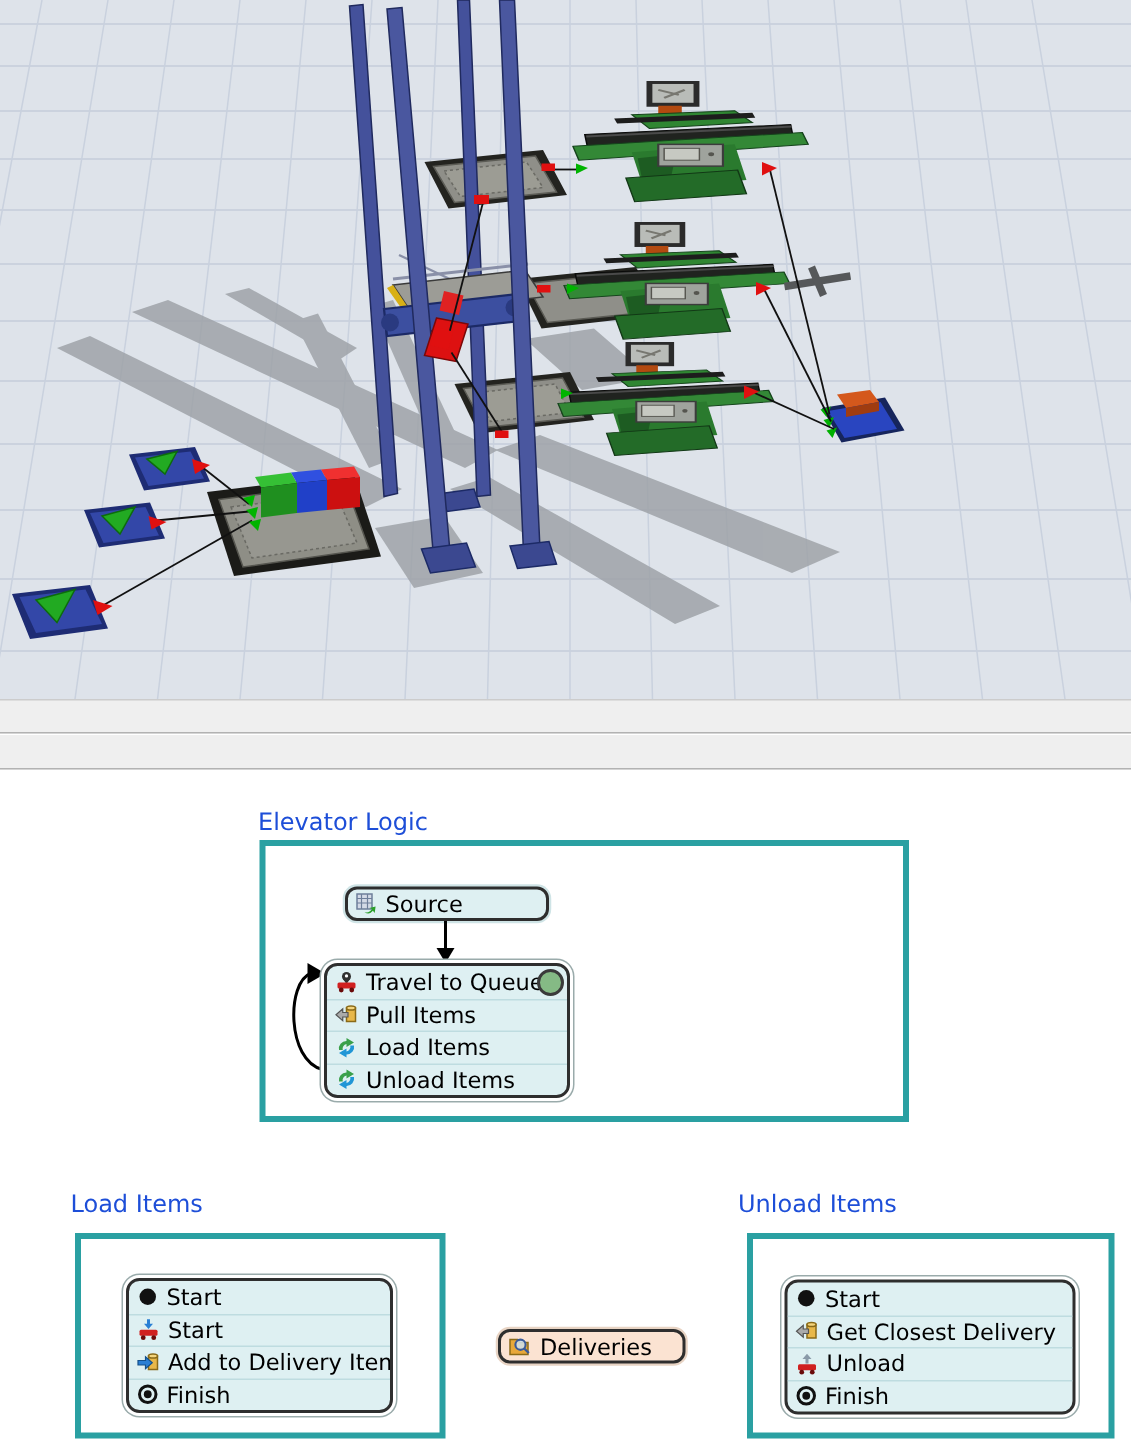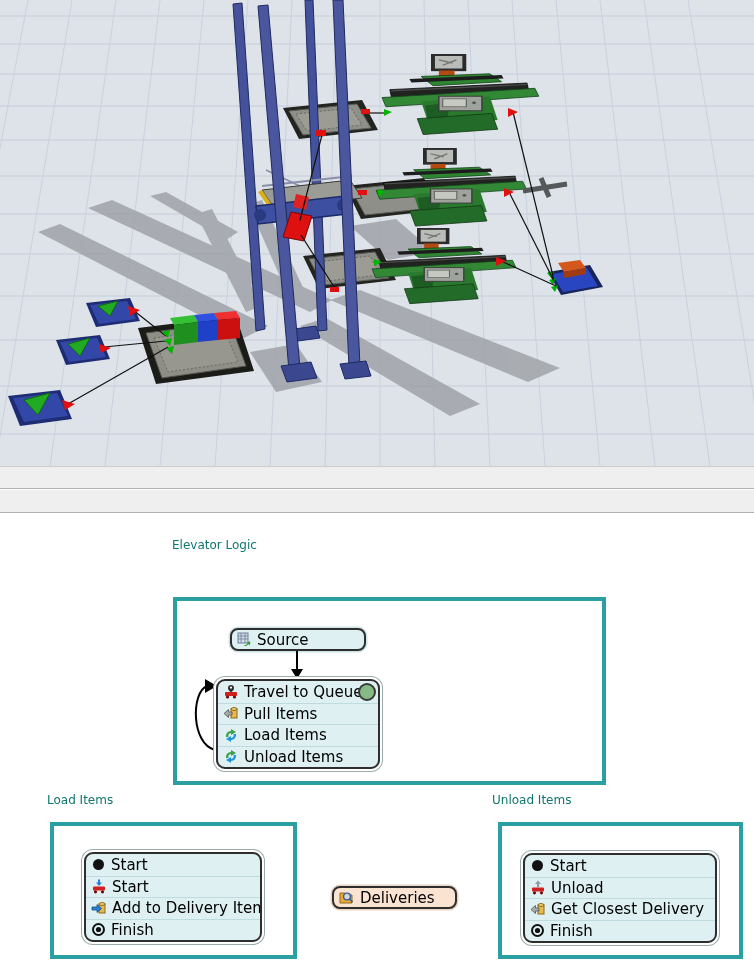--- a/index.html
+++ b/index.html
@@ -9,21 +9,21 @@
   
   .view3d { position:absolute; left:0; top:0; width:754px; height:466px; background:#dee3ea; }
   .view3d svg { display:block; }
 
   
   .splitter { position:absolute; left:0; width:754px; height:23px; background:#efefef; border-bottom:1px solid #b2b2b2; }
   .splitter.s1 { top:466px; border-top:1px solid #cccccc; }
   .splitter.s2 { top:490px; }
 
   
-  .flow-title { position:absolute; font-size:12px; color:#0f766e; white-space:nowrap; }
+  .flow-title { position:absolute; font-size:16px; color:#1d4ed8; white-space:nowrap; }
   .container-box { position:absolute; border:4px solid #2aa0a2; background:#ffffff; }
 
   .act-stack {
     position:absolute; background:#def0f2; border:2px solid #2e2e2e; border-radius:9px;
     box-shadow:0 0 0 2px #ffffff, 0 0 0 3px #9aabab; overflow:hidden;
   }
   .act-row { display:flex; align-items:center; height:21.5px; padding:0 5px; gap:5px; font-size:15px; color:#000; white-space:nowrap; }
   .act-row + .act-row { border-top:1px solid #bedce0; }
   .act-row svg { flex:0 0 auto; }
 
@@ -244,21 +244,21 @@
         <polygon points="374,259 382,262 374,266"></polygon>
       </g>
     </svg>
   </div>
 
   <div class="splitter s1"></div>
   <div class="splitter s2"></div>
 
   <div class="flow-title" style="left:172px; top:538px;">Elevator Logic</div>
 
-  <div class="container-box" style="left:173px; top:597px; width:433px; height:188px;">
+  <div class="container-box" style="left:173px; top:560px; width:433px; height:188px;">
 
     <div class="act-single" style="left:53px; top:27px; width:136px;">
       <svg width="15" height="15" viewBox="0 0 15 15">
         <rect x="1" y="1" width="10" height="10" fill="#d3dae6" stroke="#6e7f9a" stroke-width="1"></rect>
         <path d="M1,4 H11 M1,7 H11 M4,1 V11 M8,1 V11" stroke="#6e7f9a" stroke-width="0.8"></path>
         <path d="M6,13 Q9,14 11,11 L9.2,10.4 L13.4,9.4 L12.8,13.6 L11.6,12.2 Q9,15.4 6,13 Z" fill="#2ca02c"></path>
       </svg>
       <span>Source</span>
     </div>
 
@@ -357,36 +357,36 @@
   <div class="container-box" style="left:498px; top:822px; width:245px; height:137px;">
     <div class="act-stack" style="left:21px; top:27px; width:194px;">
       <div class="act-row">
         <svg width="15" height="15" viewBox="0 0 15 15">
           <circle cx="7.5" cy="7.5" r="5.5" fill="#111"></circle>
         </svg>
         <span>Start</span>
       </div>
       <div class="act-row">
         <svg width="16" height="15" viewBox="0 0 16 15">
+          <rect x="8" y="3" width="6" height="9" fill="#e8b84a" stroke="#8a6a18" stroke-width="1"></rect>
+          <ellipse cx="11" cy="3" rx="3" ry="1.4" fill="#f4d47c" stroke="#8a6a18" stroke-width="1"></ellipse>
+          <polygon points="1,7.5 5.5,3.5 5.5,6 9,6 9,9 5.5,9 5.5,11.5" fill="#aaaaaa" stroke="#555" stroke-width="0.8"></polygon>
+        </svg>
+        <span>Get Closest Delivery</span>
+      </div>
+      <div class="act-row">
+        <svg width="16" height="15" viewBox="0 0 16 15">
           <polygon points="8,0.5 11,4 9,4 9,7 7,7 7,4 5,4" fill="#8a9aa8"></polygon>
           <rect x="2" y="7.5" width="12" height="4" rx="1" fill="#d02020"></rect>
           <circle cx="4.5" cy="12.8" r="1.6" fill="#6a0a0a"></circle>
             <circle cx="11.5" cy="12.8" r="1.6" fill="#6a0a0a"></circle>
         </svg>
         <span>Unload</span>
       </div>
       <div class="act-row">
-        <svg width="16" height="15" viewBox="0 0 16 15">
-          <rect x="8" y="3" width="6" height="9" fill="#e8b84a" stroke="#8a6a18" stroke-width="1"></rect>
-          <ellipse cx="11" cy="3" rx="3" ry="1.4" fill="#f4d47c" stroke="#8a6a18" stroke-width="1"></ellipse>
-          <polygon points="1,7.5 5.5,3.5 5.5,6 9,6 9,9 5.5,9 5.5,11.5" fill="#aaaaaa" stroke="#555" stroke-width="0.8"></polygon>
-        </svg>
-        <span>Get Closest Delivery</span>
-      </div>
-      <div class="act-row">
         <svg width="15" height="15" viewBox="0 0 15 15">
           <circle cx="7.5" cy="7.5" r="5.5" fill="none" stroke="#111" stroke-width="2"></circle>
           <circle cx="7.5" cy="7.5" r="2.6" fill="#111"></circle>
         </svg>
         <span>Finish</span>
       </div>
     </div>
   </div>
 
 </div>

